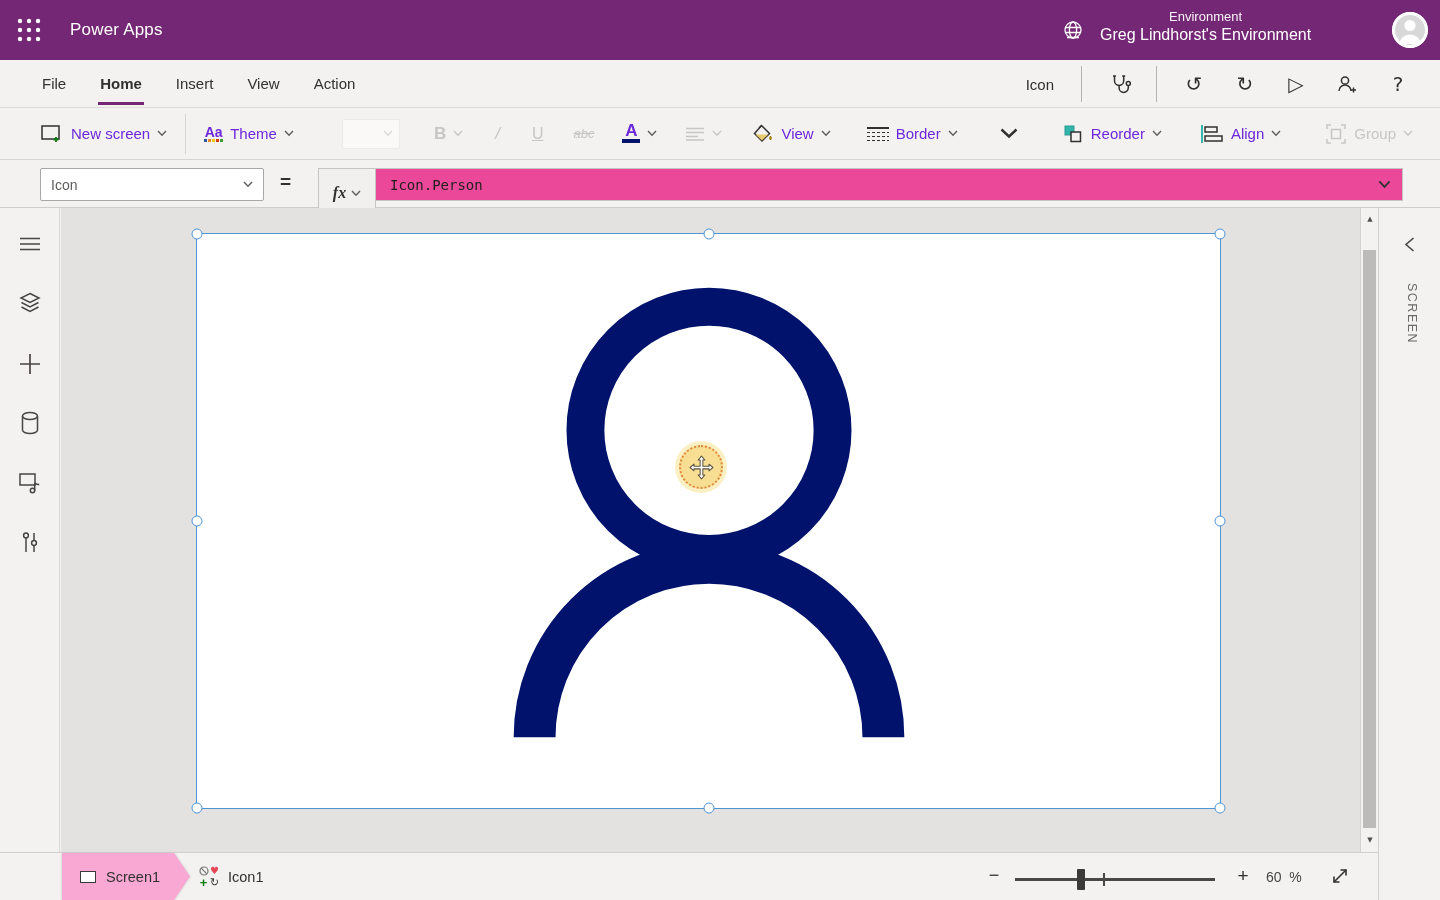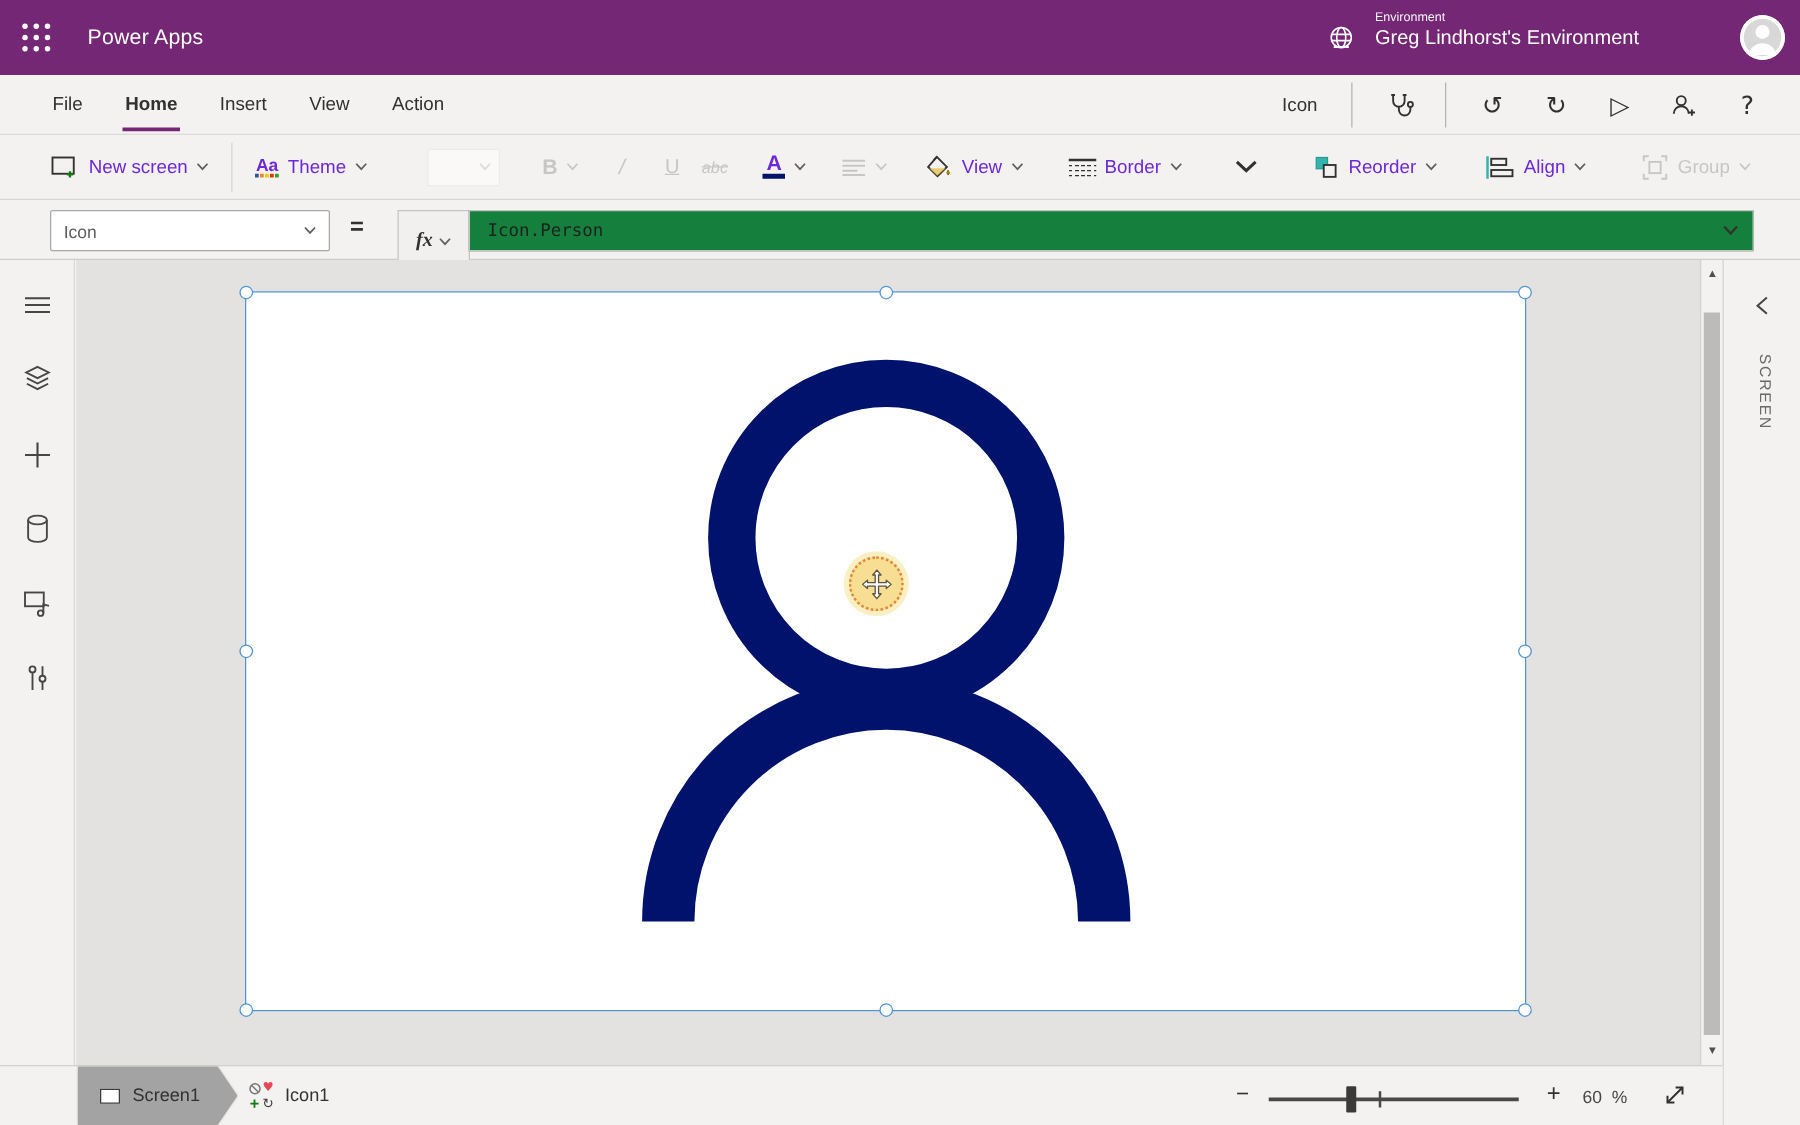--- a/index.html
+++ b/index.html
@@ -6,21 +6,21 @@
   html,body { width:1440px; height:900px; overflow:hidden; }
   body { font-family:"Liberation Sans", sans-serif; color:#323130; background:#f3f2f1; }
   .app { position:relative; width:1440px; height:900px; }
 
   
   .header { position:absolute; left:0; top:0; width:1440px; height:60px; background:#742774; color:#fff; }
   .waffle { position:absolute; left:14px; top:15px; width:30px; height:30px; display:flex; align-items:center; justify-content:center; cursor:pointer; }
   .app-title { position:absolute; left:70px; top:0; height:60px; line-height:60px; font-size:17px; font-weight:400; letter-spacing:.2px; }
   .globe { position:absolute; left:1060px; top:18px; }
   .env-block { position:absolute; left:1100px; top:9px; }
-  .env-label { font-size:10px; opacity:.95; }
+  .env-label { font-size:13px; opacity:.95;text-align:center; }
   .env-name { font-size:16px; margin-top:2px; }
   .avatar { position:absolute; left:1392px; top:12px; width:36px; height:36px; border-radius:50%; background:#fff; overflow:hidden; }
 
   
   .menubar { position:absolute; left:0; top:60px; width:1440px; height:48px; background:#f3f2f1; border-bottom:1px solid #dddbd9; }
   .menu-tabs { position:absolute; left:40px; top:0; height:48px; display:flex; gap:30px; align-items:center; }
   .menu-tab { font-size:15px; color:#323130; padding:0 2px; height:48px; line-height:48px; cursor:pointer; position:relative; }
   .menu-tab.active { font-weight:700; }
   .menu-tab.active::after { content:""; position:absolute; left:0; right:0; bottom:3px; height:3px; background:#742774; }
   .menu-right { position:absolute; right:28px; top:0; height:48px; display:flex; gap:23px; align-items:center; }
@@ -46,21 +46,21 @@
   .border-glyph i { display:block; height:2px; background:#323130; }
   .border-glyph i.dash { height:1px; background:repeating-linear-gradient(90deg,#323130 0 3px,transparent 3px 5px); }
 
   
   .formulabar { position:absolute; left:0; top:160px; width:1440px; height:48px; background:#f3f2f1; border-bottom:1px solid #cfcdcb; display:flex; align-items:center; }
   .propbox { position:absolute; left:40px; top:8px; width:224px; height:33px; background:#fff; border:1px solid #aaa8a6; border-radius:2px; display:flex; align-items:center; padding:0 10px; font-size:14px; color:#605e5c; cursor:pointer; }
   .propbox .chev { margin-left:auto; }
   .equals { position:absolute; left:280px; top:11px; font-size:19px; font-weight:700; color:#323130; }
   .fxbox { position:absolute; left:318px; top:8px; width:58px; height:50px; background:#f1f0ef; border:1px solid #c6c4c2; display:flex; align-items:center; justify-content:center; gap:5px; cursor:pointer; }
   .fxbox .fx { font-family:"Liberation Serif", serif; font-style:italic; font-weight:700; font-size:16px; color:#323130; }
-  .formula-input { position:absolute; left:375px; top:8px; width:1028px; height:33px; background:#15803d; border:1px solid #c6c4c2; display:flex; align-items:center; padding:0 30px 0 14px; font-family:"DejaVu Sans Mono", monospace; font-size:14px; color:#201f1e; }
+  .formula-input { position:absolute; left:375px; top:8px; width:1028px; height:33px; background:#ec4899; border:1px solid #c6c4c2; display:flex; align-items:center; padding:0 30px 0 14px; font-family:"DejaVu Sans Mono", monospace; font-size:14px; color:#201f1e; }
   .formula-chev { position:absolute; left:1378px; top:20px; }
 
   
   .workspace { position:absolute; left:0; top:208px; width:1440px; height:644px; }
   .leftrail { position:absolute; left:0; top:0; width:60px; height:644px; background:#f3f2f1; border-right:1px solid #dcdad8; }
   .rail-btn { position:absolute; left:14px; width:32px; height:32px; display:flex; align-items:center; justify-content:center; cursor:pointer; color:#484644; }
   .backdrop { position:absolute; left:61px; top:0; width:1299px; height:644px; background:#e3e2e1; }
   .canvas { position:absolute; left:135px; top:25px; width:1025px; height:576px; background:#fff; border:1px solid #4f94d4; }
   .handle { position:absolute; width:11px; height:11px; border-radius:50%; background:#fff; border:1.5px solid #4f94d4; transform:translate(-50%,-50%); cursor:pointer; }
   .person-svg { position:absolute; left:0; top:0; width:100%; height:100%; }
@@ -68,21 +68,21 @@
   .vscroll { position:absolute; left:1360px; top:0; width:18px; height:644px; background:#f3f2f1; border-left:1px solid #d4d2d0; }
   .vscroll .arr { position:absolute; left:0; width:18px; text-align:center; font-size:7px; color:#4f4f4f; cursor:pointer; font-family:"DejaVu Sans", sans-serif; }
   .vscroll .thumb { position:absolute; left:2px; top:42px; width:13px; height:578px; background:#bdbbb9; cursor:pointer; }
   .rightpanel { position:absolute; left:1378px; top:0; width:62px; height:692px; background:#f3f2f1; border-left:1px solid #d4d2d0; }
   .panel-collapse { position:absolute; left:24px; top:28px; cursor:pointer; }
   .panel-title { position:absolute; left:40px; top:75px; transform-origin:0 0; transform:rotate(90deg); font-size:12.5px; letter-spacing:1.5px; color:#6b6966; white-space:nowrap; }
 
   
   .statusbar { position:absolute; left:0; top:852px; width:1378px; height:48px; background:#f3f2f1; border-top:1px solid #d2d0ce; }
   .tabwrap { position:absolute; left:62px; top:0px; filter:drop-shadow(0 0 1px #c4c2c0); }
-  .screen-tab { width:128px; height:47px; background:#a3a3a3; clip-path:polygon(0 0, calc(100% - 16px) 0, 100% 50%, calc(100% - 16px) 100%, 0 100%); display:flex; align-items:center; gap:10px; padding-left:18px; cursor:pointer; }
+  .screen-tab { width:128px; height:47px; background:#f9a8d4; clip-path:polygon(0 0, calc(100% - 16px) 0, 100% 50%, calc(100% - 16px) 100%, 0 100%); display:flex; align-items:center; gap:10px; padding-left:18px; cursor:pointer; }
   .screen-tab .rect { width:16px; height:12px; border:1.5px solid #3b3a39; background:#fff; }
   .tab-label { font-size:14.5px; color:#323130; }
   .icon1-item { position:absolute; left:198px; top:0; height:47px; display:flex; align-items:center; gap:8px; cursor:pointer; }
   .mini-grid { width:22px; height:24px; display:grid; grid-template-columns:11px 11px; grid-template-rows:12px 12px; align-items:center; justify-items:center; }
   .mini-grid .heart { color:#e74856; font-size:10px; font-family:"DejaVu Sans", sans-serif; line-height:10px; }
   .mini-grid .plus { color:#107c10; font-size:13px; font-weight:700; line-height:11px; }
   .mini-grid .refresh { color:#3b3a39; font-size:11px; font-family:"DejaVu Sans", sans-serif; line-height:11px; }
   .zoom-minus { position:absolute; left:983px; top:12px; font-size:18px; color:#323130; width:22px; text-align:center; cursor:pointer; }
   .zoom-track { position:absolute; left:1015px; top:25px; width:200px; height:3px; background:#4a4846; cursor:pointer; }
   .zoom-thumb { position:absolute; left:62px; top:-9px; width:8px; height:21px; background:#3b3a39; border-radius:1px; cursor:pointer; }
@@ -209,21 +209,21 @@
       <svg class="chev" viewBox="0 0 10 7">
           <path d="M1 1 L5 5.3 L9 1"></path>
         </svg>
     </div>
     <div class="tb disabled" style="margin-left:32px; font-size:17px; font-style:italic;">
       <span>/</span>
     </div>
     <div class="tb disabled" style="margin-left:32px; font-size:16px; text-decoration:underline;">
       <span>U</span>
     </div>
-    <div class="tb disabled" style="margin-left:18px; font-size:13px; text-decoration:line-through;font-style:italic;">
+    <div class="tb disabled" style="margin-left:30px; font-size:13px; text-decoration:line-through;font-style:italic;">
       <span>abc</span>
     </div>
     <div class="tb" style="margin-left:28px;">
       <span class="fontcolor">
         <span style="font-size:17px; font-weight:700;">A</span>
         <span class="bar"></span>
       </span>
       <svg class="chev" viewBox="0 0 10 7">
           <path d="M1 1 L5 5.3 L9 1"></path>
         </svg>

